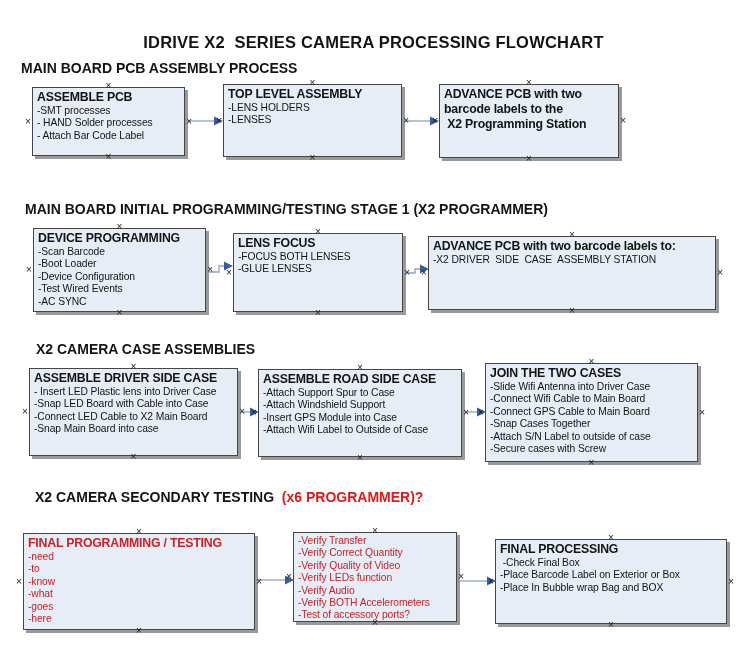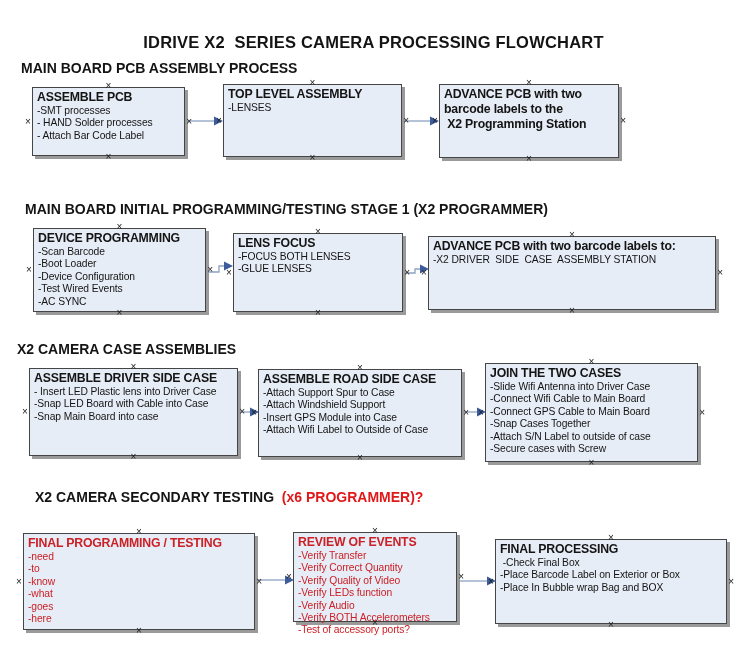--- a/index.html
+++ b/index.html
@@ -8,21 +8,21 @@
   }
   html,body{margin:0;padding:0;}
   body{width:747px;height:662px;background:#ffffff;position:relative;overflow:hidden;
        font-family:"Liberation Sans",sans-serif;color:var(--ink);}
   .main-title{position:absolute;top:33px;left:0;width:100%;text-align:center;
        font-size:16.5px;font-weight:bold;white-space:pre;letter-spacing:.2px;}
   .sec-h{position:absolute;font-size:14px;font-weight:bold;white-space:pre;}
   .sec-h .red-part{color:var(--hred);}
   #sh1{left:21px;top:60px;}
   #sh2{left:25px;top:201px;}
-  #sh3{left:17px;top:341px;}
+  #sh3{left:36px;top:341px;}
   #sh4{left:35px;top:489px;}
   .fbox{position:absolute;box-sizing:border-box;background:var(--fill);
         border:1.5px solid var(--border);box-shadow:3px 3px 0 var(--shadow);
         padding:2px 4px;}
   .fbox .t{font-size:12.3px;font-weight:bold;line-height:15px;white-space:pre;letter-spacing:-0.2px;}
   .fbox .i{font-size:10.3px;line-height:12.4px;white-space:pre;letter-spacing:-0.1px;}
   .fbox.red .t,.fbox.red .i{color:var(--red);}
   #b1{left:32px;top:87px;width:153px;height:69px;}
   #b2{left:223px;top:84px;width:179px;height:73px;}
   #b3{left:439px;top:84px;width:180px;height:74px;}
@@ -100,20 +100,21 @@
   <div class="i">- HAND Solder processes</div>
   <div class="i">- Attach Bar Code Label</div>
 </div>
 
 <div class="fbox" id="b2">
   <span class="anchor an-t">×</span>
     <span class="anchor an-b">×</span>
     <span class="anchor an-l">×</span>
     <span class="anchor an-r">×</span>
   <div class="t">TOP LEVEL ASSEMBLY</div>
+  <div class="i">-LENS HOLDERS</div>
   <div class="i">-LENSES</div>
 </div>
 
 <div class="fbox" id="b3">
   <span class="anchor an-t">×</span>
     <span class="anchor an-b">×</span>
     <span class="anchor an-l">×</span>
     <span class="anchor an-r">×</span>
   <div class="t">ADVANCE PCB with two
 barcode labels to the
@@ -153,20 +154,21 @@
 </div>
 
 <div class="fbox" id="b7">
   <span class="anchor an-t">×</span>
     <span class="anchor an-b">×</span>
     <span class="anchor an-l">×</span>
     <span class="anchor an-r">×</span>
   <div class="t">ASSEMBLE DRIVER SIDE CASE</div>
   <div class="i">- Insert LED Plastic lens into Driver Case</div>
   <div class="i">-Snap LED Board with Cable into Case</div>
+  <div class="i">-Connect LED Cable to X2 Main Board</div>
   <div class="i">-Snap Main Board into case</div>
 </div>
 
 <div class="fbox" id="b8">
   <span class="anchor an-t">×</span>
     <span class="anchor an-b">×</span>
     <span class="anchor an-l">×</span>
     <span class="anchor an-r">×</span>
   <div class="t">ASSEMBLE ROAD SIDE CASE</div>
   <div class="i">-Attach Support Spur to Case</div>
@@ -201,21 +203,20 @@
   <div class="i">-what</div>
   <div class="i">-goes</div>
   <div class="i">-here</div>
 </div>
 
 <div class="fbox red" id="b11">
   <span class="anchor an-t">×</span>
     <span class="anchor an-b">×</span>
     <span class="anchor an-l">×</span>
     <span class="anchor an-r">×</span>
-  <div class="t">REVIEW OF EVENTS</div>
   <div class="i">-Verify Transfer</div>
   <div class="i">-Verify Correct Quantity</div>
   <div class="i">-Verify Quality of Video</div>
   <div class="i">-Verify LEDs function</div>
   <div class="i">-Verify Audio</div>
   <div class="i">-Verify BOTH Accelerometers</div>
   <div class="i">-Test of accessory ports?</div>
 </div>
 
 <div class="fbox" id="b12">

